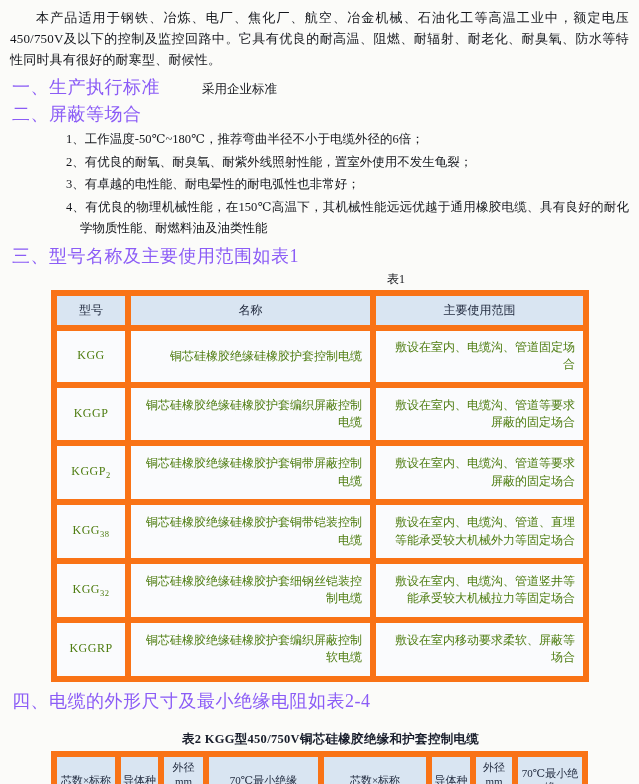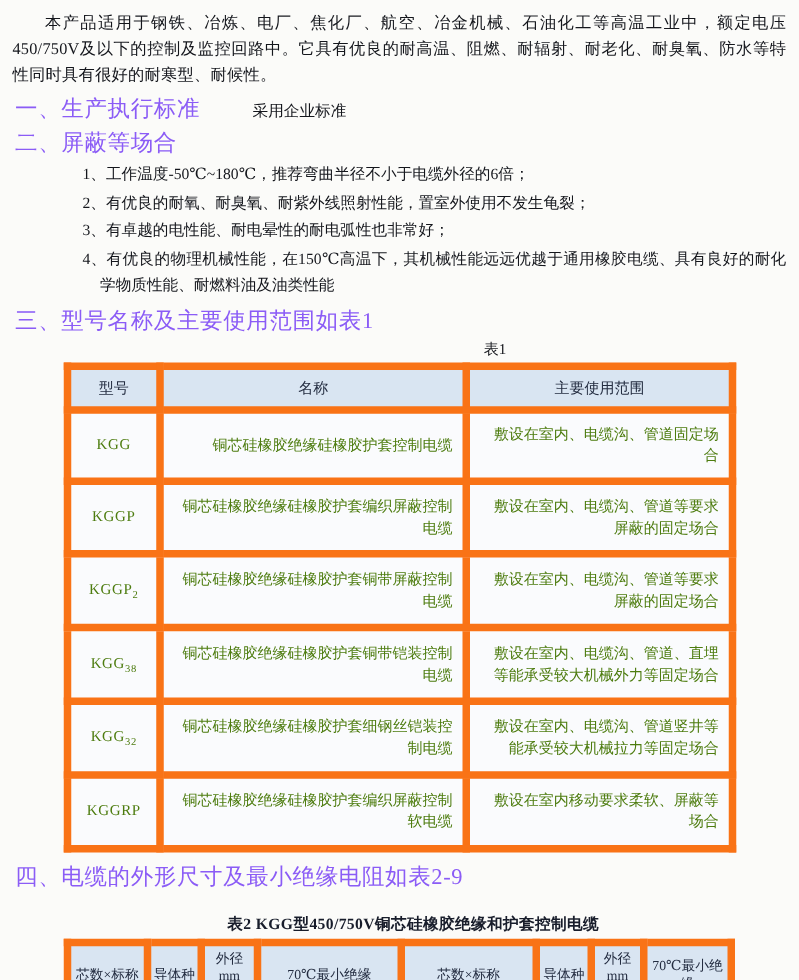--- a/index.html
+++ b/index.html
@@ -133,21 +133,21 @@
 
   <tr>
     <td class="c-model"><span class="m">KGGRP</span><sub class="s"></sub></td>
     <td class="c-name">铜芯硅橡胶绝缘硅橡胶护套编织屏蔽控制软电缆</td>
     <td class="c-range">敷设在室内移动要求柔软、屏蔽等场合</td>
   </tr>
 </tbody>
   </table>
 
   <div class="h-row">
-    <span class="h-title">四、电缆的外形尺寸及最小绝缘电阻如表2-9</span>
+    <span class="h-title">四、电缆的外形尺寸及最小绝缘电阻如表2-4</span>
   </div>
 
   <div class="t2-caption">表2 KGG型450/750V铜芯硅橡胶绝缘和护套控制电缆</div>
 
   <table class="t2">
     <colgroup>
       <col style="width:64px">
         <col style="width:43px">
         <col style="width:45px">
         <col style="width:115px">

